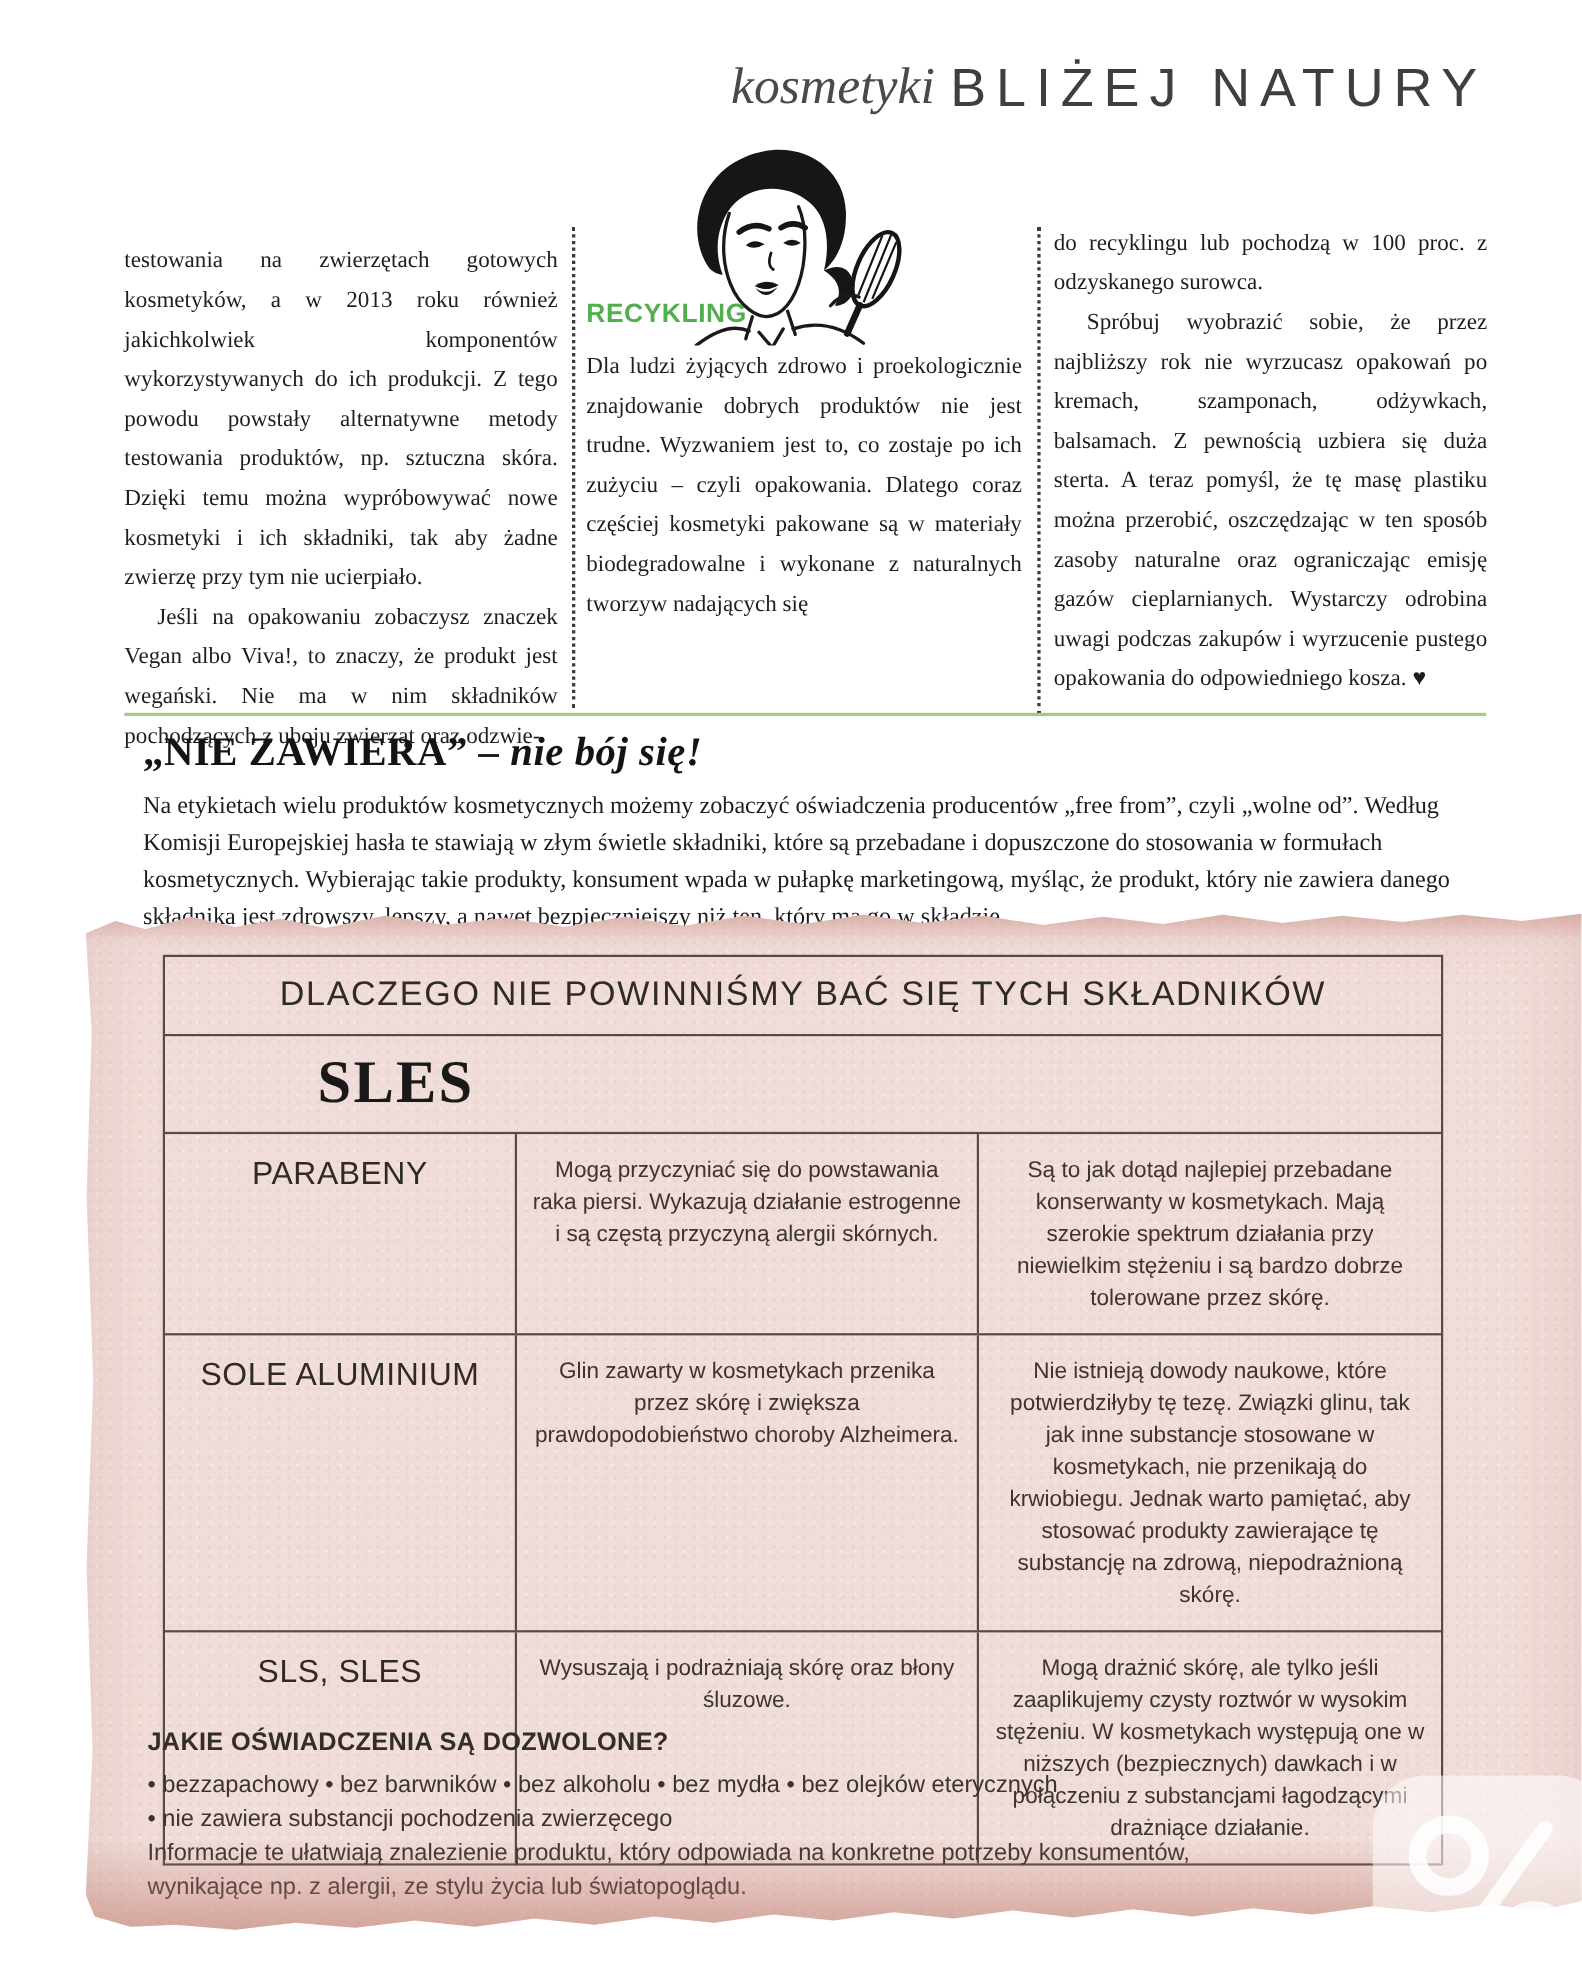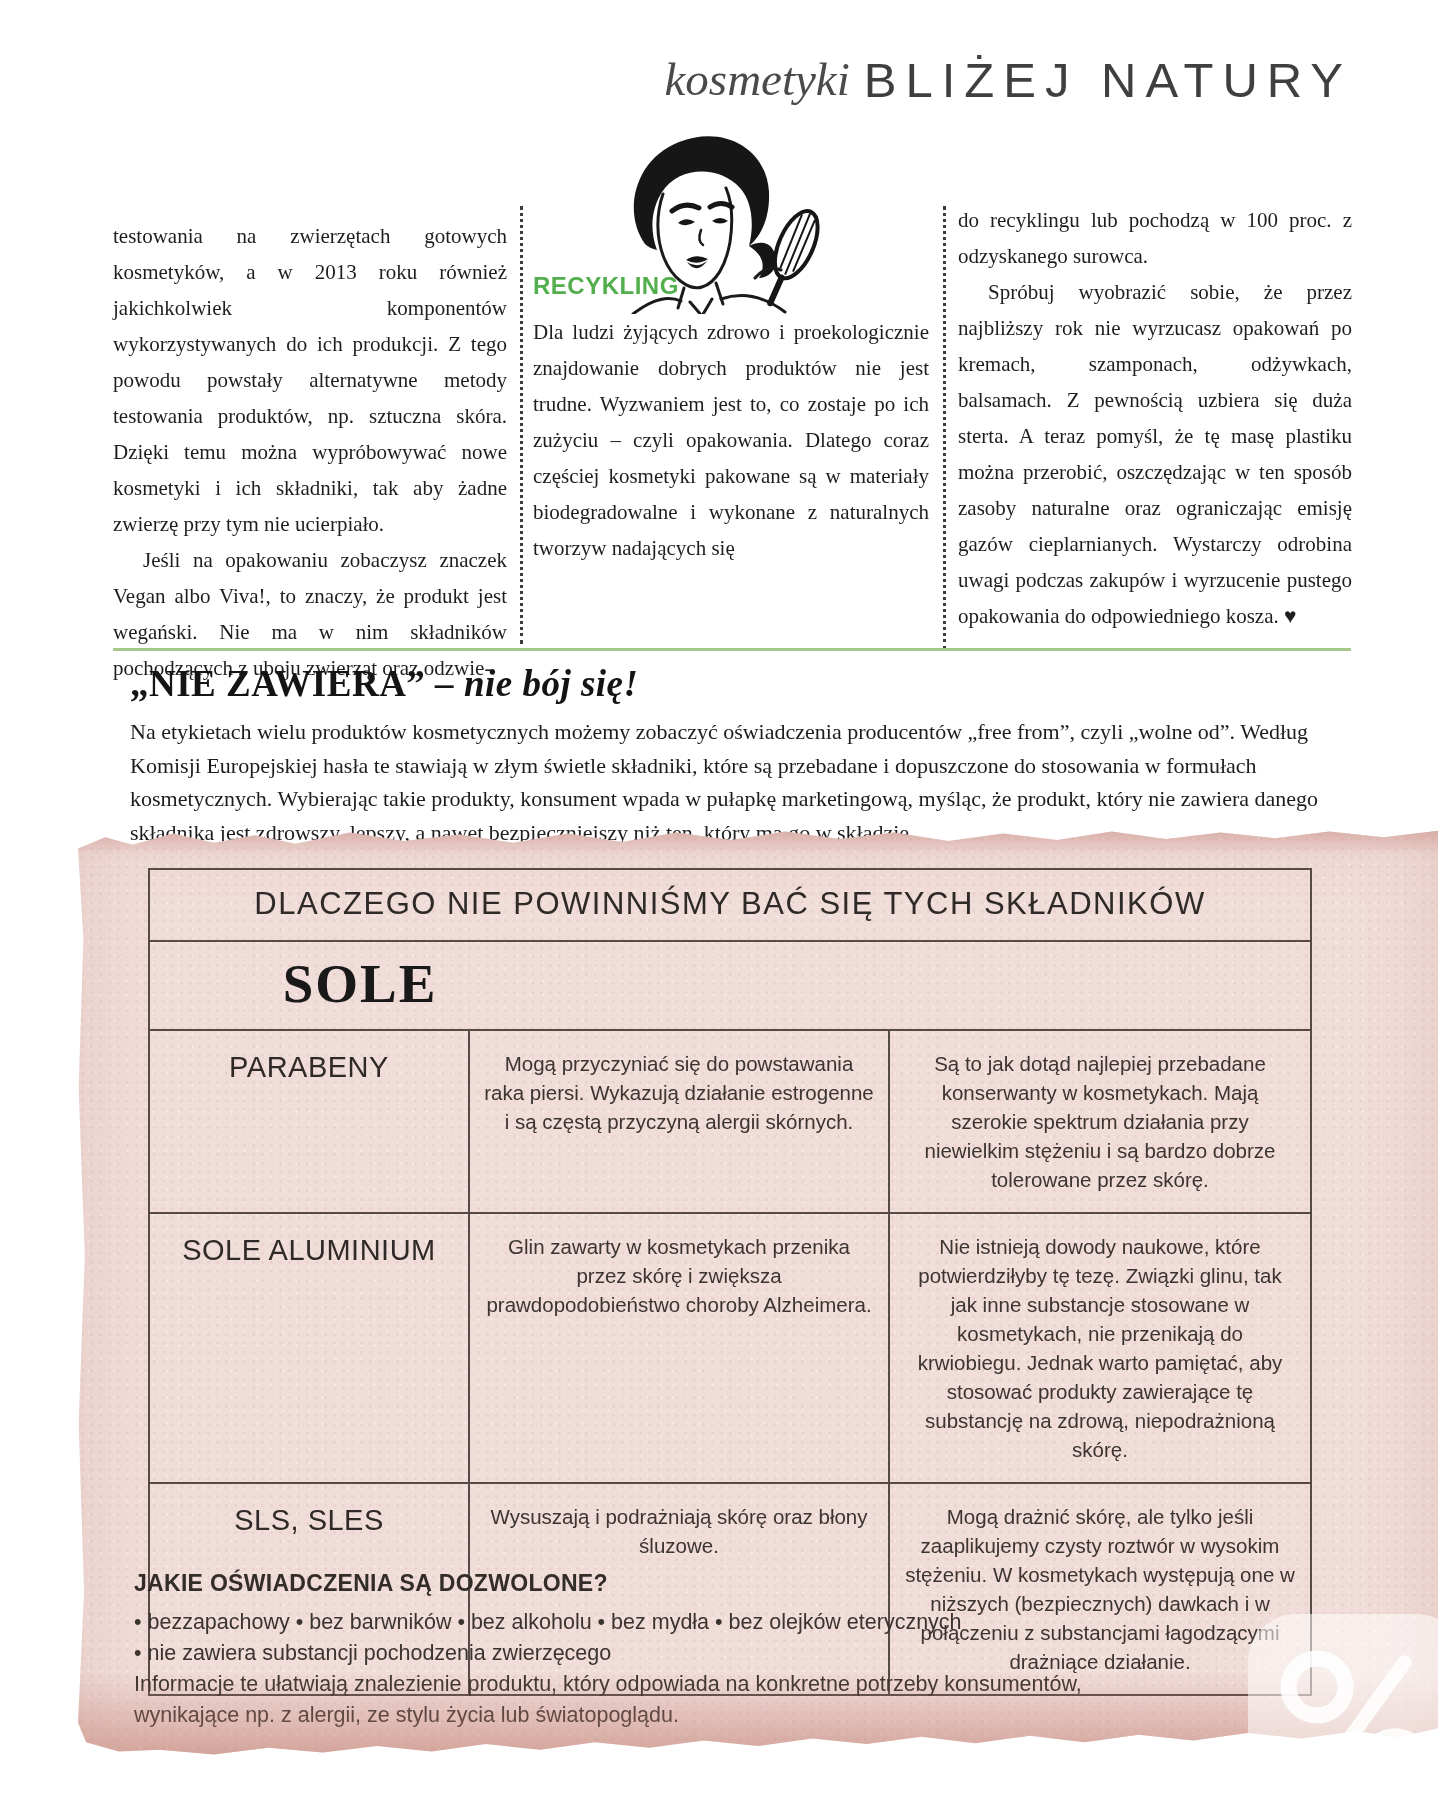--- a/index.html
+++ b/index.html
@@ -224,21 +224,21 @@
   </section>
 
   <div class="paper">
 
     <div class="ftable">
       <div class="trow">
         <div class="tcell t-title" style="width:100%;">DLACZEGO NIE POWINNIŚMY BAĆ SIĘ TYCH SKŁADNIKÓW</div>
       </div>
       <div class="trow t-head">
         <div class="tcell c3">
-            <span class="h-fakt">SOLE</span>
+            <span class="h-fakt">SLES</span>
           </div>
       </div>
 
       <div class="trow">
         <div class="tcell c1 ingredient">PARABENY</div>
         <div class="tcell c2 celltext">Mogą przyczyniać się do powstawania raka piersi. Wykazują działanie estrogenne i są częstą przyczyną alergii skórnych.</div>
         <div class="tcell c3 celltext">Są to jak dotąd najlepiej przebadane konserwanty w kosmetykach. Mają szerokie spektrum działania przy niewielkim stężeniu i są bardzo dobrze tolerowane przez skórę.</div>
       </div>
 
       <div class="trow">

